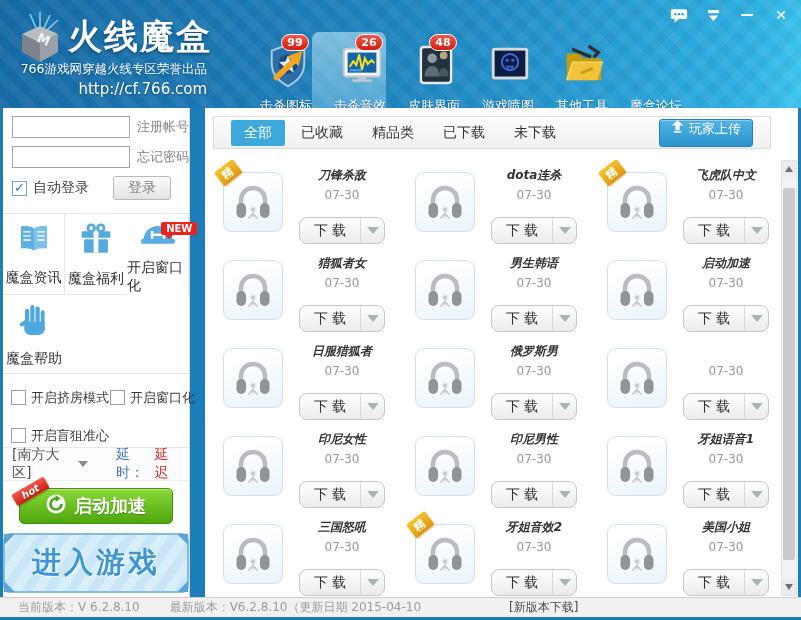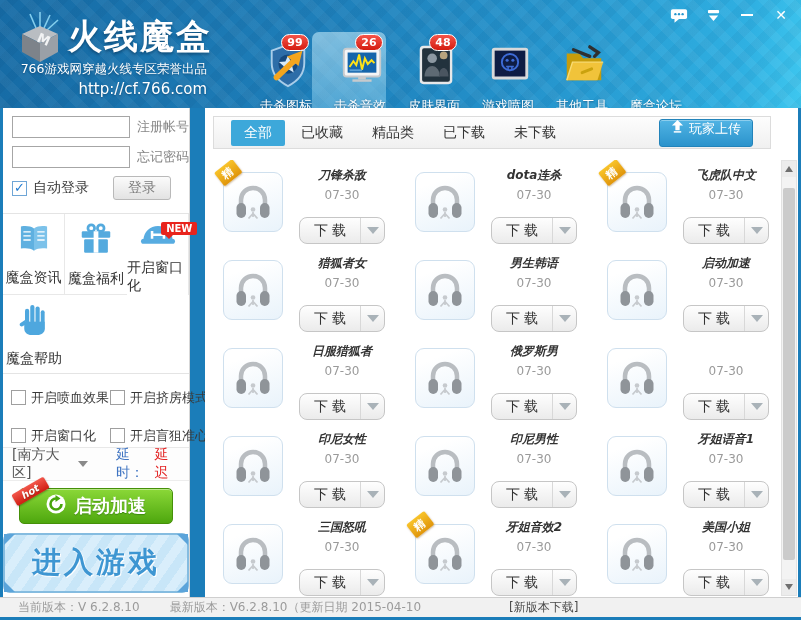--- a/index.html
+++ b/index.html
@@ -315,24 +315,20 @@
             </g>
           </svg>
         </span>
         <span class="feature-label">魔盒帮助</span>
       </div>
     </div>
 
     <div class="options-panel">
       <span class="opt">
           <span class="cb"></span>
-          <span>开启喷血效果</span>
-        </span>
-      <span class="opt">
-          <span class="cb"></span>
           <span>开启挤房模式</span>
         </span>
       <span class="opt">
           <span class="cb"></span>
           <span>开启窗口化</span>
         </span>
       <span class="opt">
           <span class="cb"></span>
           <span>开启盲狙准心</span>
         </span>

